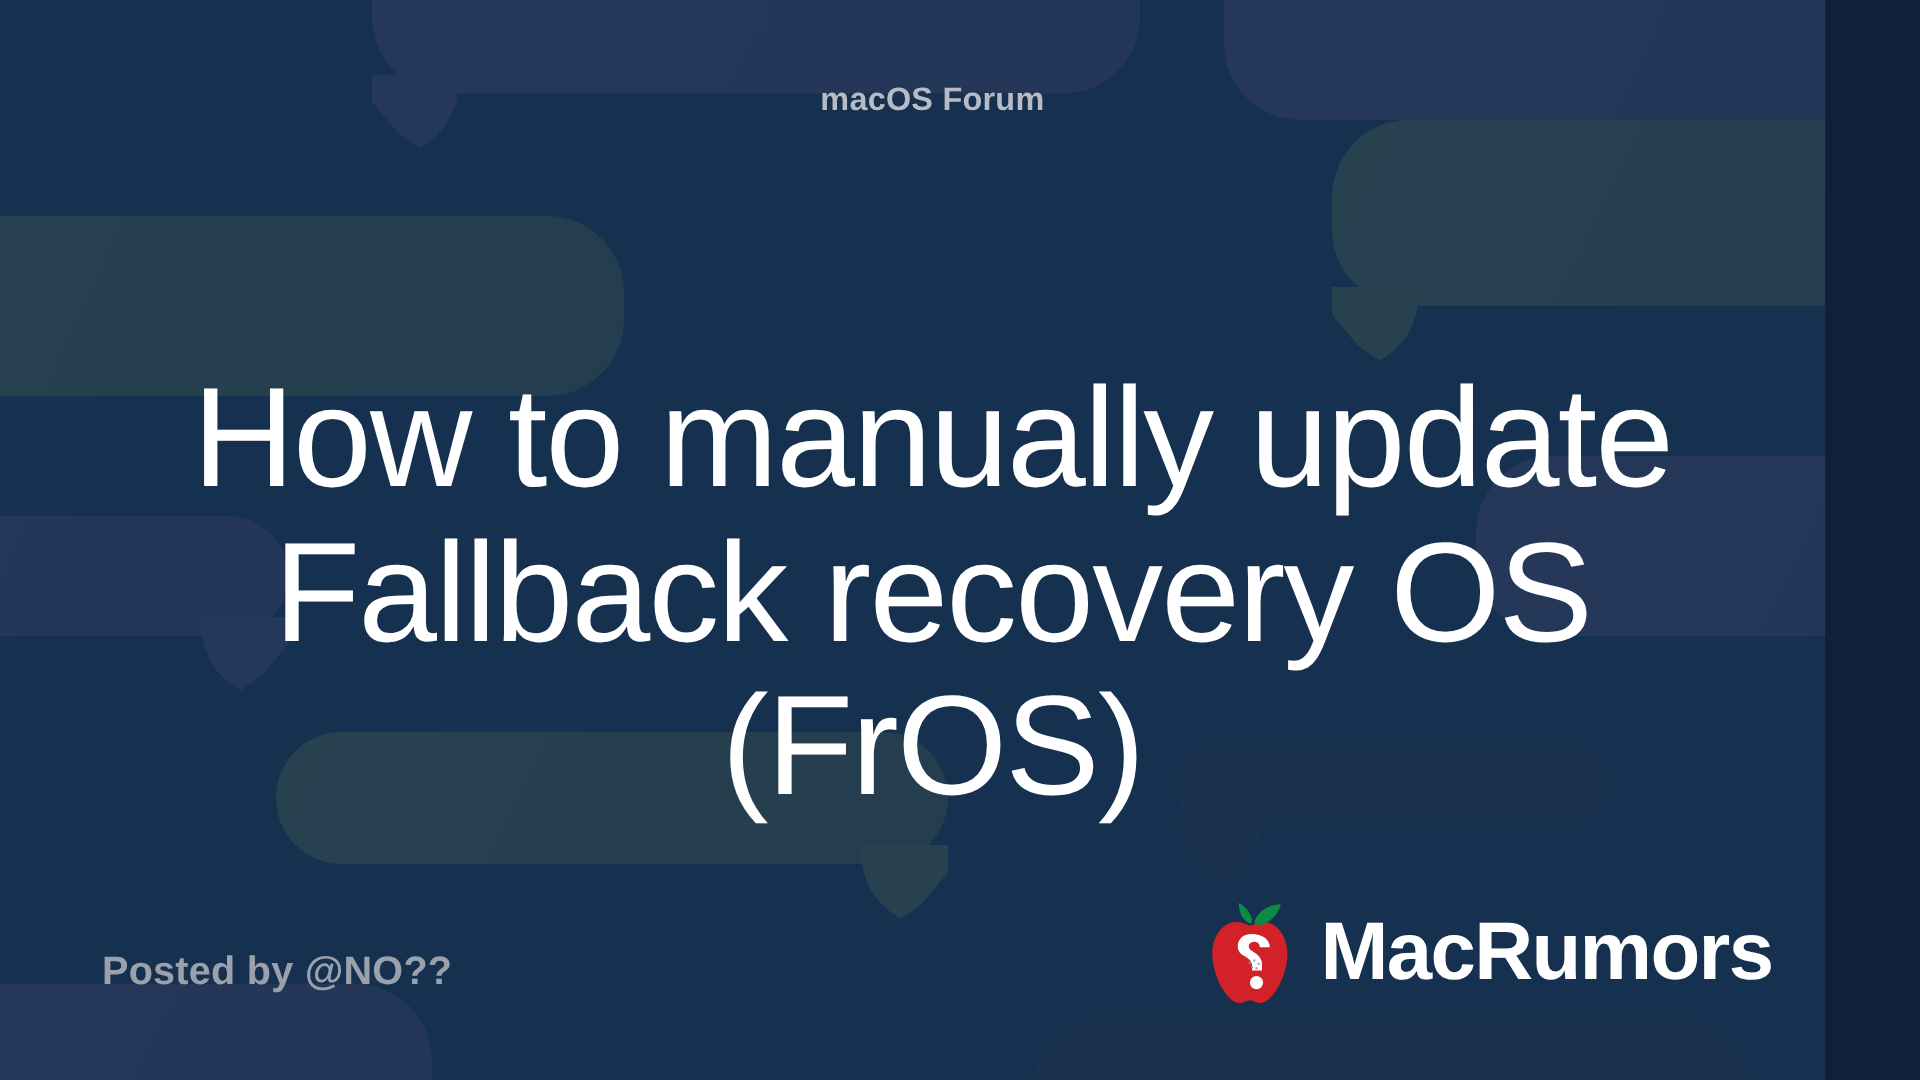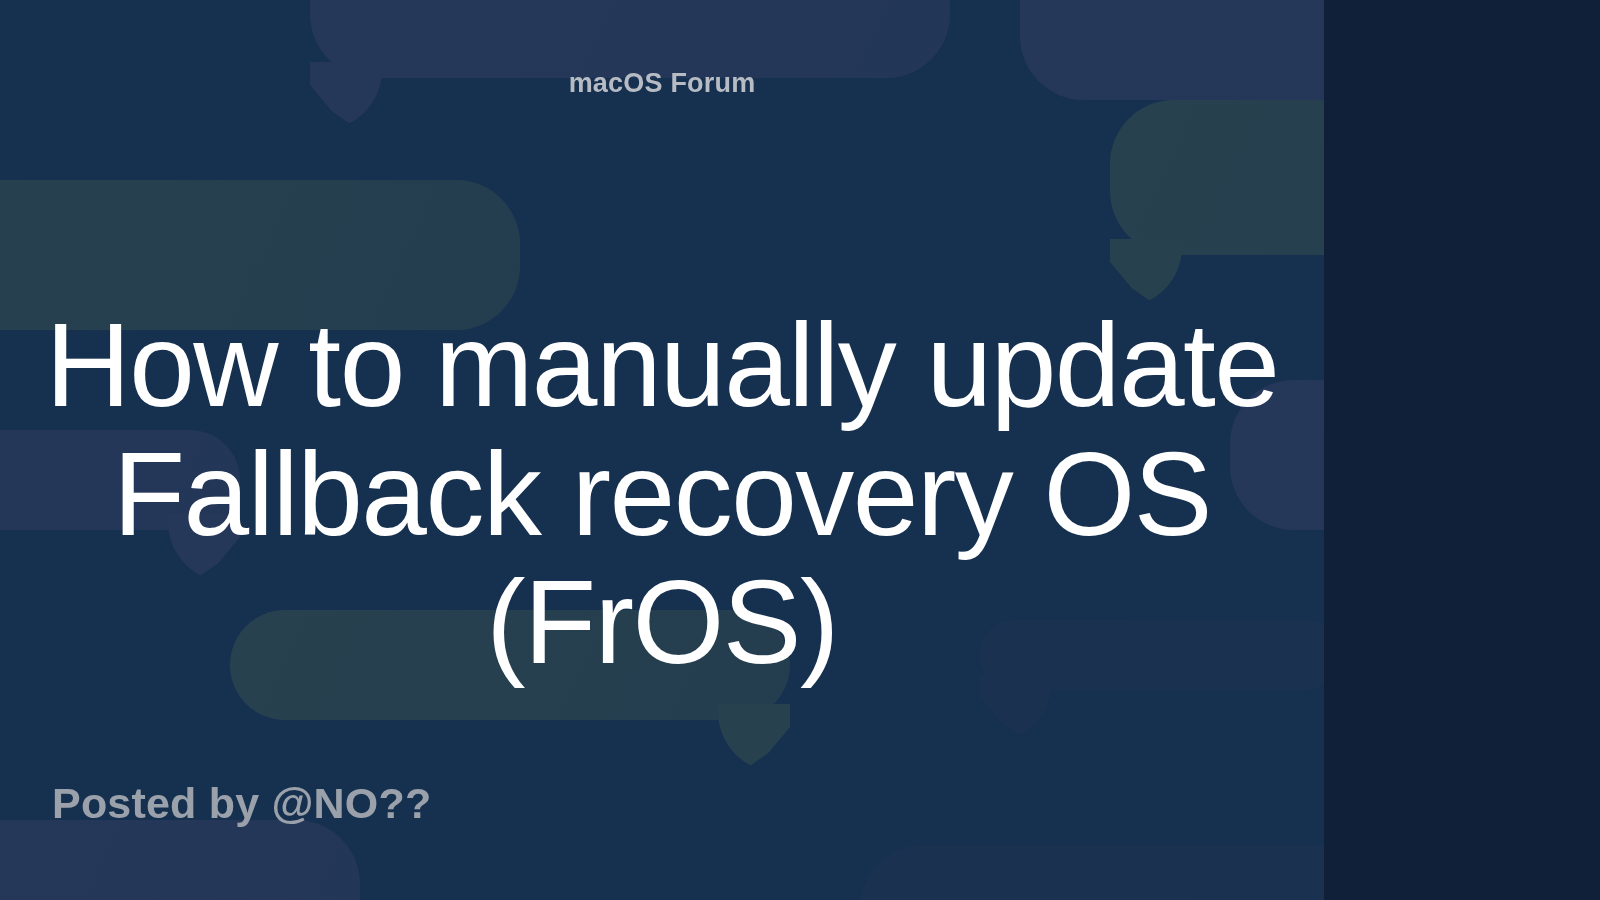--- a/index.html
+++ b/index.html
@@ -6,24 +6,25 @@
     margin: 0;
     padding: 0;
     background: #0f2038;
   }
   body {
     font-family: "Liberation Sans", sans-serif;
   }
 
   #og-card {
     position: relative;
-    width: 1324px;
+    width: 1488px;
     height: 900px;
     overflow: hidden;
     background: #16304f;
+    padding-left: 33px;
   }
 
   
   .bubble-layer {
     position: absolute;
     inset: 0;
     overflow: hidden;
     pointer-events: none;
   }
   .bubble {
@@ -83,21 +84,21 @@
     font-weight: normal;
     line-height: 1.09;
     letter-spacing: -1.5px;
     white-space: pre-line;
   }
 
   .byline {
     position: absolute;
     left: 52px;
     bottom: 72px;
-    font-size: 43px;
+    font-size: 33px;
     font-weight: bold;
     color: #9aa1ab;
     letter-spacing: 0.2px;
   }
 
   
   .brand {
     position: absolute;
     right: 44px;
     bottom: 58px;
@@ -148,15 +149,38 @@
     </div>
 
   <div class="content">
 
     <div class="forum-label">macOS Forum</div>
 
     <h1 class="headline">How to manually update Fallback recovery OS (FrOS)</h1>
 
     <div class="byline">Posted by @NO??</div>
 
+    <div class="brand">
+      <svg class="brand-mark" viewBox="0 0 100 104">
+
+        <path d="M31 24c-12 0-22 12-22 29 0 19 12 41 22 44 5 2 8-2 12-2 4 0 7 4 12 2 10-3 22-25 22-44 0-17-10-29-22-29-6 0-9 3-12 3-3 0-6-3-12-3z" fill="#d32129"></path>
+
+        <path d="M44 35c-7 0-12 5-12 11 0 4 2 7 6 9 5 3 7 5 7 9v4h9v-5c0-6-3-9-8-12-3-2-4-3-4-5 0-2 2-4 5-4 3 0 5 2 5 5h9c0-7-6-12-17-12z" fill="#ffffff"></path>
+        <circle cx="49" cy="79" r="6" fill="#ffffff"></circle>
+
+        <path d="M38 44c-6 4-9 12-9 21 0 12 5 24 11 28 3 2 5 0 7 0 2 0 4 2 7 0 6-4 11-16 11-28 0-4-1-8-2-11l-9 4c1 2 1 4 1 7 0 9-3 18-6 21-1 1-2 1-3 0-3-3-6-12-6-21 0-8 2-15 5-18z" fill="#ffffff" opacity="0"></path>
+
+        <path d="M47 24c3-9 13-16 24-16-2 9-10 17-19 19-2 0-4 0-5-3z" fill="#0e8a45"></path>
+        <path d="M45 22c-2-7-6-12-12-15 0 8 3 15 9 18 2 1 3 0 3-3z" fill="#0e8a45"></path>
+
+        <g fill="#8d9099" opacity="0.8">
+          <rect x="42" y="60" width="2" height="2"></rect>
+          <rect x="46" y="58" width="2" height="2"></rect>
+          <rect x="50" y="61" width="2" height="2"></rect>
+          <rect x="44" y="64" width="2" height="2"></rect>
+          <rect x="48" y="65" width="2" height="2"></rect>
+        </g>
+      </svg>
+      <div class="brand-word">MacRumors</div>
+    </div>
 
   </div>
 </div>
 
 </body></html>

